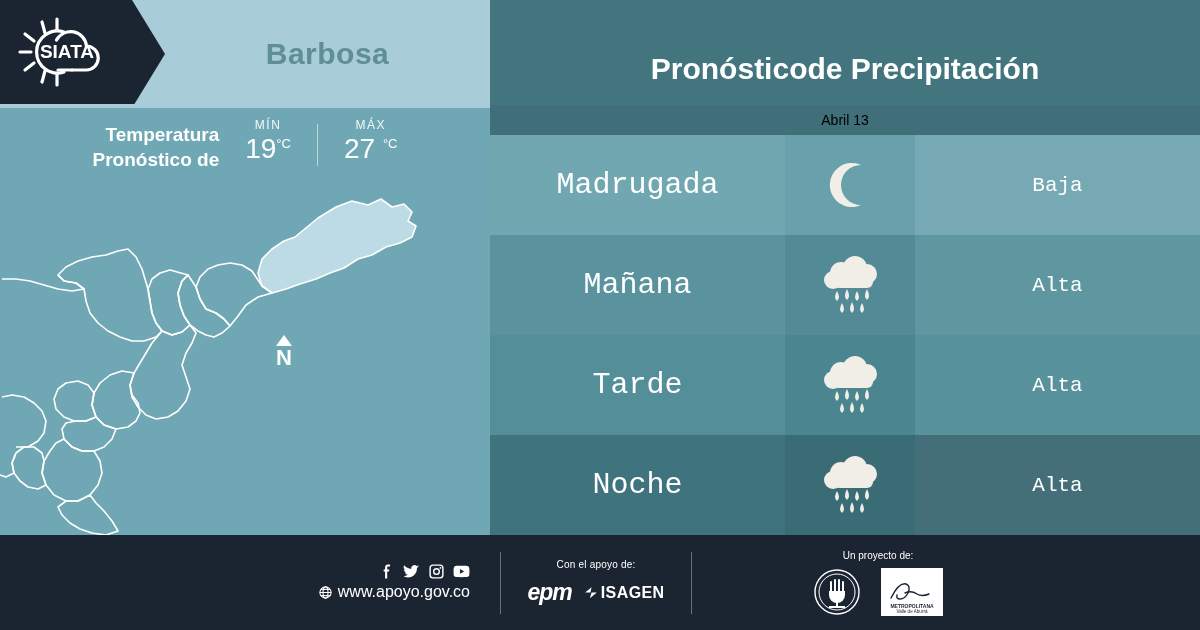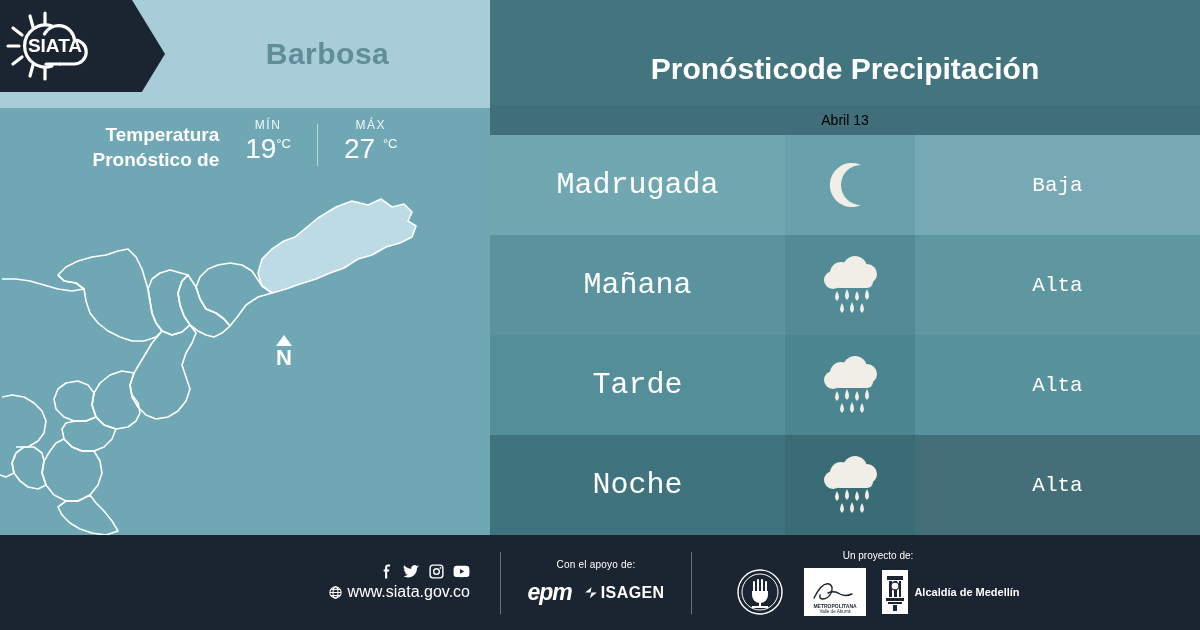--- a/index.html
+++ b/index.html
@@ -13,24 +13,25 @@
   
   .left-panel {
     position:absolute; left:0; top:0; width:490px; height:535px;
     background:#6fa8b4;
   }
   .header-band {
     position:absolute; left:0; top:0; width:490px; height:108px;
     background:#a8cdd8;
   }
   .logo-banner {
-    position:absolute; left:0; top:0; width:165px; height:92px;
+    position:absolute; left:0; top:0; width:165px; height:104px;
     background:#1b2431;
     clip-path: polygon(0 0, 132px 0, 165px 54px, 132px 108px, 0 108px);
     display:flex; align-items:center; justify-content:flex-start;
+    padding-left:12px;
   }
   .logo-svg { width:112px; height:72px; display:block; }
   .city-title {
     position:absolute; left:165px; top:0; width:325px; height:108px;
     display:flex; align-items:center; justify-content:center;
     font-size:30px; font-weight:bold; color:#5f8e99;
     letter-spacing:.5px;
   }
   .temp-block {
     position:absolute; left:0; top:118px; width:490px; height:72px;
@@ -349,21 +350,21 @@
         </svg>
       </div>
       <div class="fweb">
         <svg viewBox="0 0 24 24" fill="none" stroke="#ffffff" stroke-width="1.7">
           <circle cx="12" cy="12" r="9"></circle>
           <ellipse cx="12" cy="12" rx="4" ry="9"></ellipse>
           <line x1="3" y1="12" x2="21" y2="12"></line>
           <line x1="4.5" y1="7" x2="19.5" y2="7"></line>
           <line x1="4.5" y1="17" x2="19.5" y2="17"></line>
         </svg>
-        <span>www.siata.gov.co</span>
+        <span>www.apoyo.gov.co</span>
       </div>
     </div>
 
     <div class="fsep"></div>
 
     <div class="fsupport">
       <div class="cap">Con el apoyo de:</div>
       <div class="sponsor-row">
         <span class="epm">epm</span>
         <span class="isagen">
@@ -395,33 +396,17 @@
         </svg>
         <svg class="area-logo" viewBox="0 0 62 48">
           <rect width="62" height="48" fill="#ffffff"></rect>
           <g fill="none" stroke="#1b2431" stroke-width="1.4" stroke-linecap="round">
             <path d="M10,30 q8,-16 15,-14 q5,2 2,9 q-3,6 -8,6 q-4,0 -3,-4"></path>
             <path d="M24,25 q6,-3 12,1 q5,3 12,0"></path>
           </g>
           <text x="31" y="40" font-family="Liberation Sans, sans-serif" font-size="5" font-weight="bold" fill="#1b2431" text-anchor="middle">METROPOLITANA</text>
           <text x="31" y="45" font-family="Liberation Sans, sans-serif" font-size="4.6" fill="#1b2431" text-anchor="middle">Valle de Aburrá</text>
         </svg>
-        <span class="alc">
-          <svg class="alc-mark" viewBox="0 0 26 44">
-            <rect width="26" height="44" fill="#ffffff"></rect>
-            <g fill="#1b2431">
-              <rect x="5" y="6" width="16" height="4"></rect>
-              <rect x="7" y="11" width="3" height="16"></rect>
-              <rect x="12" y="11" width="3" height="16"></rect>
-              <rect x="17" y="11" width="2" height="16"></rect>
-              <circle cx="13" cy="16" r="4" fill="#ffffff" stroke="#1b2431" stroke-width="1.3"></circle>
-              <rect x="4" y="28" width="18" height="3"></rect>
-              <rect x="6" y="32" width="14" height="2"></rect>
-              <rect x="11" y="35" width="4" height="6"></rect>
-            </g>
-          </svg>
-          <span class="alc-text">Alcaldía de Medellín</span>
-        </span>
       </div>
     </div>
 
   </div>
 </div>
 
 </body></html>

